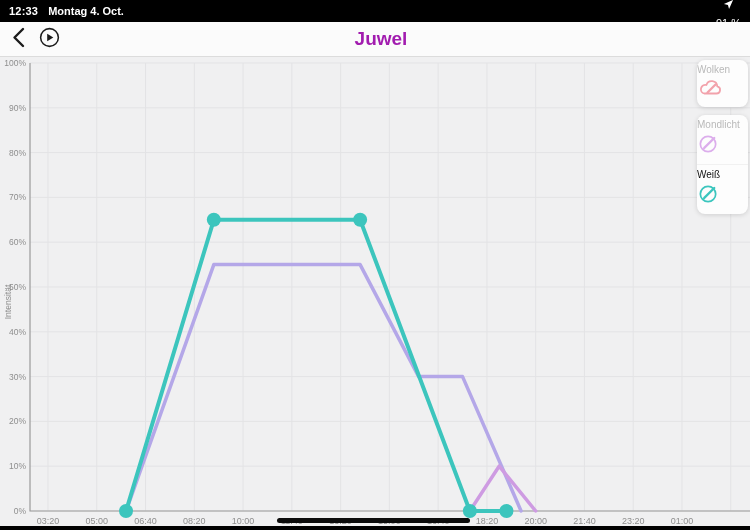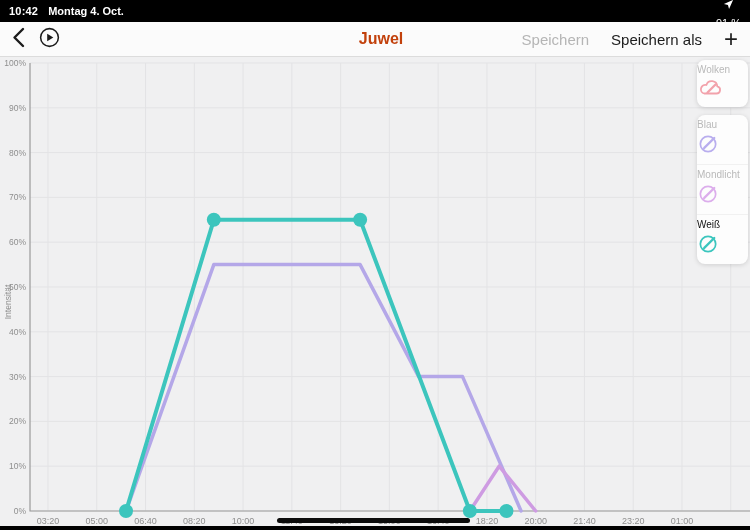--- a/index.html
+++ b/index.html
@@ -27,21 +27,21 @@
   .battery-nub { width:1.5px; height:4px; background:#fff; border-radius:0 1px 1px 0; display:inline-block; margin-left:1px; }
   
   .nav-bar {
     position:absolute; top:22px; left:0; width:750px; height:35px;
     background:#fbfbfb; border-bottom:1px solid #dcdcdc;
     display:flex; align-items:center; padding:0 12px; z-index:30;
   }
   .nav-left { display:flex; align-items:center; gap:14px; }
   .nav-title {
     position:absolute; left:12px; right:0; text-align:center;
-    font-size:16px; font-weight:bold; color:#c2410c; pointer-events:none;
+    font-size:19px; font-weight:bold; color:#a21caf; pointer-events:none;
   }
   .nav-right { margin-left:auto; display:flex; align-items:center; gap:22px; z-index:2; }
   .nav-btn { font-size:15px; color:#1c1c1c; cursor:pointer; background:none; border:none; font-family:inherit; }
   .nav-btn.disabled { color:#b5b5b5; }
   .nav-add { font-size:24px; font-weight:300; line-height:20px; color:#1c1c1c; }
   .icon-btn { background:none; border:none; cursor:pointer; display:flex; align-items:center; }
   
   .chart-wrap { position:absolute; top:57px; left:0; width:750px; height:473px; }
   
   .channel-panel { position:absolute; top:60px; left:697px; width:51px; z-index:20; }
@@ -62,21 +62,21 @@
     position:absolute; left:277px; top:518px; width:193px; height:5px;
     background:#0b0b0b; border-radius:3px; z-index:40; cursor:grab;
   }
   .bottom-strip { position:absolute; left:0; top:526px; width:750px; height:4px; background:#000; z-index:40; }
 </style>
 </head>
 <body>
 
 <div class="status-bar">
   <div class="status-left">
-    <span class="status-time">10:42</span>
+    <span class="status-time">12:33</span>
     <span class="status-date">Montag 4. Oct.</span>
   </div>
   <div class="status-right">
     <span>
       <svg width="15" height="12" viewBox="0 0 16 12">
         <path d="M1.5 4.2 a9.2 9.2 0 0 1 13 0" fill="none" stroke="#fff" stroke-width="1.6" stroke-linecap="round"></path>
         <path d="M4 6.9 a5.6 5.6 0 0 1 8 0" fill="none" stroke="#fff" stroke-width="1.6" stroke-linecap="round"></path>
         <circle cx="8" cy="10" r="1.5" fill="#fff"></circle>
       </svg>
     </span>
@@ -106,25 +106,20 @@
       </span>
     </button>
     <button class="icon-btn">
       <span>
         <svg width="21" height="21" viewBox="0 0 22 22">
           <circle cx="11" cy="11" r="9.3" fill="none" stroke="#1c1c1c" stroke-width="1.6"></circle>
           <path d="M8.6 7.2 L15 11 L8.6 14.8 Z" fill="#1c1c1c"></path>
         </svg>
       </span>
     </button>
-  </div>
-  <div class="nav-right">
-    <button class="nav-btn disabled">Speichern</button>
-    <button class="nav-btn">Speichern als</button>
-    <button class="nav-btn nav-add">+</button>
   </div>
 </div>
 
 <div class="chart-wrap">
   <svg id="chart-svg" width="750" height="473" viewBox="0 0 750 473">
       <line x1="30" y1="454" x2="750" y2="454" stroke="#e3e3e5" stroke-width="1"></line>
       <text x="26" y="457" text-anchor="end" font-size="8.5" fill="#8e8e8e">0%</text>
       <line x1="30" y1="409.2" x2="750" y2="409.2" stroke="#e3e3e5" stroke-width="1"></line>
       <text x="26" y="412.2" text-anchor="end" font-size="8.5" fill="#8e8e8e">10%</text>
       <line x1="30" y1="364.4" x2="750" y2="364.4" stroke="#e3e3e5" stroke-width="1"></line>
@@ -192,28 +187,20 @@
       <div class="channel-cell">
         <span class="channel-label">Wolken</span>
         <span><svg width="27" height="21" viewBox="0 0 27 21">
         <path d="M7.2 16.5 h12.3 a3.6 3.6 0 0 0 0.8 -7.1 a5.6 5.6 0 0 0 -10.9 -1.4 a4.1 4.1 0 0 0 -2.2 8.5 Z" fill="none" stroke="#f2a2ab" stroke-width="1.8" stroke-linejoin="round"></path>
         <line x1="10.5" y1="15.5" x2="18.5" y2="7.5" stroke="#f2a2ab" stroke-width="2.3" stroke-linecap="round"></line>
       </svg></span>
       </div>
     </div>
     <div class="card">
       <div class="channel-cell">
-        <span class="channel-label">Blau</span>
-        <span><svg width="23" height="23" viewBox="0 0 24 24">
-        <circle cx="11.5" cy="12.5" r="8" fill="none" stroke="#b9aeee" stroke-width="1.8"></circle>
-        <line x1="7.6" y1="16.6" x2="18" y2="6.2" stroke="#b9aeee" stroke-width="2.4" stroke-linecap="round"></line>
-        <path d="M5.9 18.6 L8 17.9 L6.6 16.5 Z" fill="#b9aeee"></path>
-      </svg></span>
-      </div>
-      <div class="channel-cell">
         <span class="channel-label">Mondlicht</span>
         <span><svg width="23" height="23" viewBox="0 0 24 24">
         <circle cx="11.5" cy="12.5" r="8" fill="none" stroke="#dcaeec" stroke-width="1.8"></circle>
         <line x1="7.6" y1="16.6" x2="18" y2="6.2" stroke="#dcaeec" stroke-width="2.4" stroke-linecap="round"></line>
         <path d="M5.9 18.6 L8 17.9 L6.6 16.5 Z" fill="#dcaeec"></path>
       </svg></span>
       </div>
       <div class="channel-cell">
         <span class="channel-label selected">Weiß</span>
         <span><svg width="23" height="23" viewBox="0 0 24 24">

